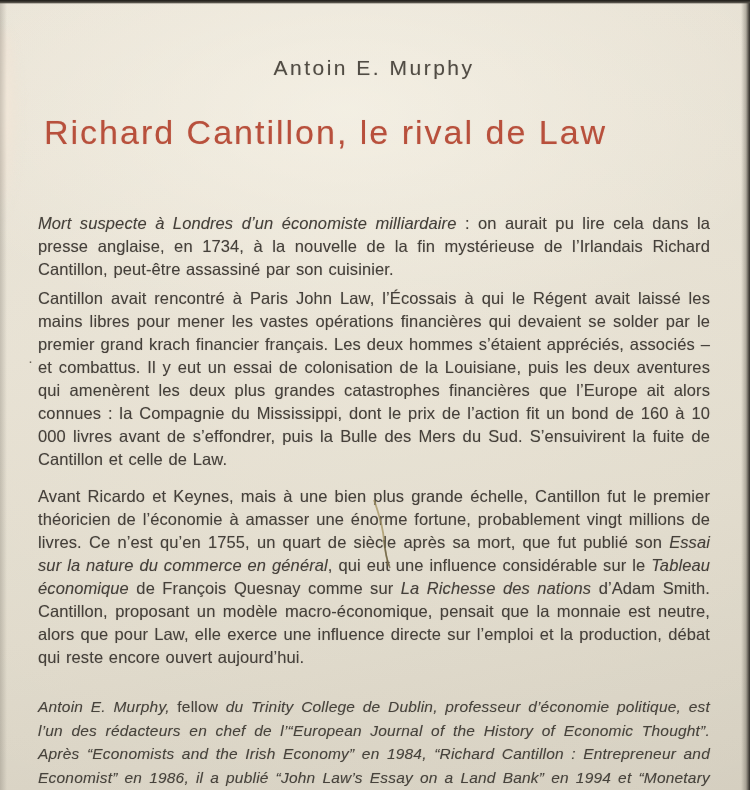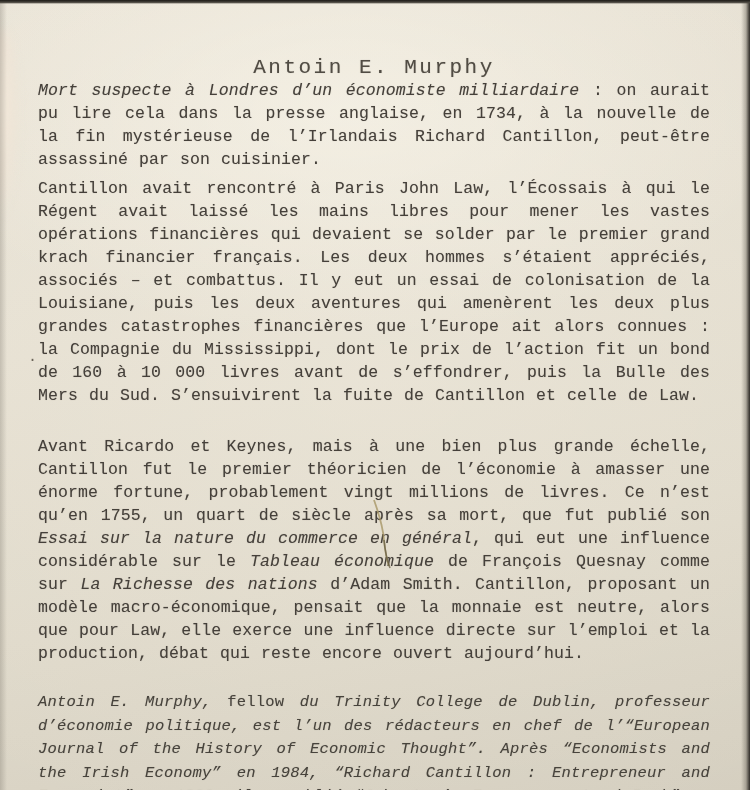--- a/index.html
+++ b/index.html
@@ -1,21 +1,21 @@
 <!DOCTYPE html>
 <html><head>
 <meta charset="utf-8">
 <style>
   html,body{margin:0;padding:0;}
   .photo{
     position:relative;
     width:750px;height:790px;
     overflow:hidden;
     background:#bef264;
-    font-family:Liberation Mono, monospace;
+    font-family:Liberation Sans, sans-serif;
   }
   .paper{
     position:absolute;inset:0;
     background:
       radial-gradient(ellipse 620px 320px at 46% 14%, rgba(255,252,242,0.45), rgba(255,252,242,0) 72%),
       radial-gradient(ellipse 900px 620px at 50% 48%, rgba(255,250,238,0.22), rgba(255,250,238,0) 78%),
       linear-gradient(168deg, #eae4d7 0%, #e5dfd1 38%, #dfd9ca 68%, #d5cfc0 100%);
   }
   
   .edge-top{
@@ -59,22 +59,22 @@
   }
   p{margin:0;}
   .lead,.body-par{
     font-size:16.5px;
     line-height:23px;
     text-align:justify;
     letter-spacing:0.1px;
     word-spacing:1px;
     text-shadow:0 0 1px rgba(69,64,58,0.3);
   }
-  .lead{}
-  .body-par{margin-top:28px;}
+  .lead{margin-top:60px;}
+  .body-par{margin-top:14px;}
   .par-gap{margin-top:6px;}
   .bio{
     margin-top:26px;
     font-size:15.5px;
     line-height:23.5px;
     text-align:justify;
     font-style:italic;
     letter-spacing:0.2px;
     word-spacing:1px;
     color:#47433c;
@@ -96,20 +96,21 @@
 
 <div class="photo">
   <div class="paper"></div>
   <div class="finger-shadow"></div>
   <div class="edge-left"></div>
   <div class="edge-right"></div>
   <div class="edge-top"></div>
 
   <div class="content">
     <div class="byline">Antoin E. Murphy</div>
+    <h1 class="title">Richard Cantillon, le rival de Law</h1>
 
     <p class="lead"><em>Mort suspecte à Londres d’un économiste milliardaire</em><span> : on aurait pu lire cela dans la presse anglaise, en 1734, à la nouvelle de la fin mystérieuse de l’Irlandais Richard Cantillon, peut-être assassiné par son cuisinier.</span></p>
 
     <p class="body-par par-gap"><span>Cantillon avait rencontré à Paris John Law, l’Écossais à qui le Régent avait laissé les mains libres pour mener les vastes opérations financières qui devaient se solder par le premier grand krach financier français. Les deux hommes s’étaient appréciés, associés – et combattus. Il y eut un essai de colonisation de la Louisiane, puis les deux aventures qui amenèrent les deux plus grandes catastrophes financières que l’Europe ait alors connues : la Compagnie du Mississippi, dont le prix de l’action fit un bond de 160 à 10 000 livres avant de s’effondrer, puis la Bulle des Mers du Sud. S’ensuivirent la fuite de Cantillon et celle de Law.</span></p>
 
     <p class="body-par"><span>Avant Ricardo et Keynes, mais à une bien plus grande échelle, Cantillon fut le premier théoricien de l’économie à amasser une énorme fortune, probablement vingt millions de livres. Ce n’est qu’en 1755, un quart de siècle après sa mort, que fut publié son </span><em>Essai sur la nature du commerce en général</em><span>, qui eut une influence considérable sur le </span><em>Tableau économique</em><span> de François Quesnay comme sur </span><em>La Richesse des nations</em><span> d’Adam Smith. Cantillon, proposant un modèle macro-économique, pensait que la monnaie est neutre, alors que pour Law, elle exerce une influence directe sur l’emploi et la production, débat qui reste encore ouvert aujourd’hui.</span></p>
 
     <p class="bio"><em>Antoin E. Murphy, </em><span class="rm">fellow</span><em> du Trinity College de Dublin, professeur d’économie politique, est l’un des rédacteurs en chef de l’“European Journal of the History of Economic Thought”. Après “Economists and the Irish Economy” en 1984, “Richard Cantillon : Entrepreneur and Economist” en 1986, il a publié “John Law’s Essay on a Land Bank” en 1994 et “Monetary Theory 1601-1758” en 1996. Oxford University Press vient de faire paraître son “John Law : Economic Theorist and Policy-maker”.</em></p>
   </div>
 

